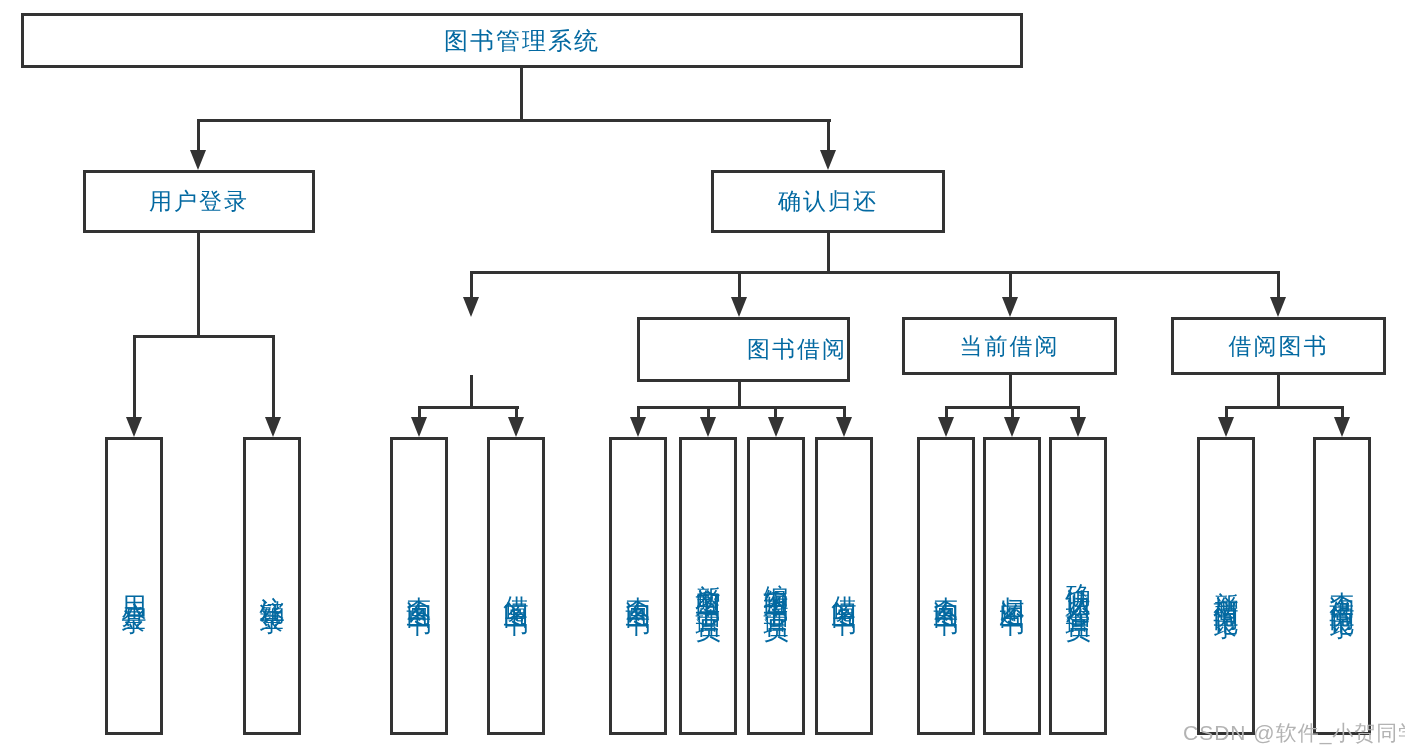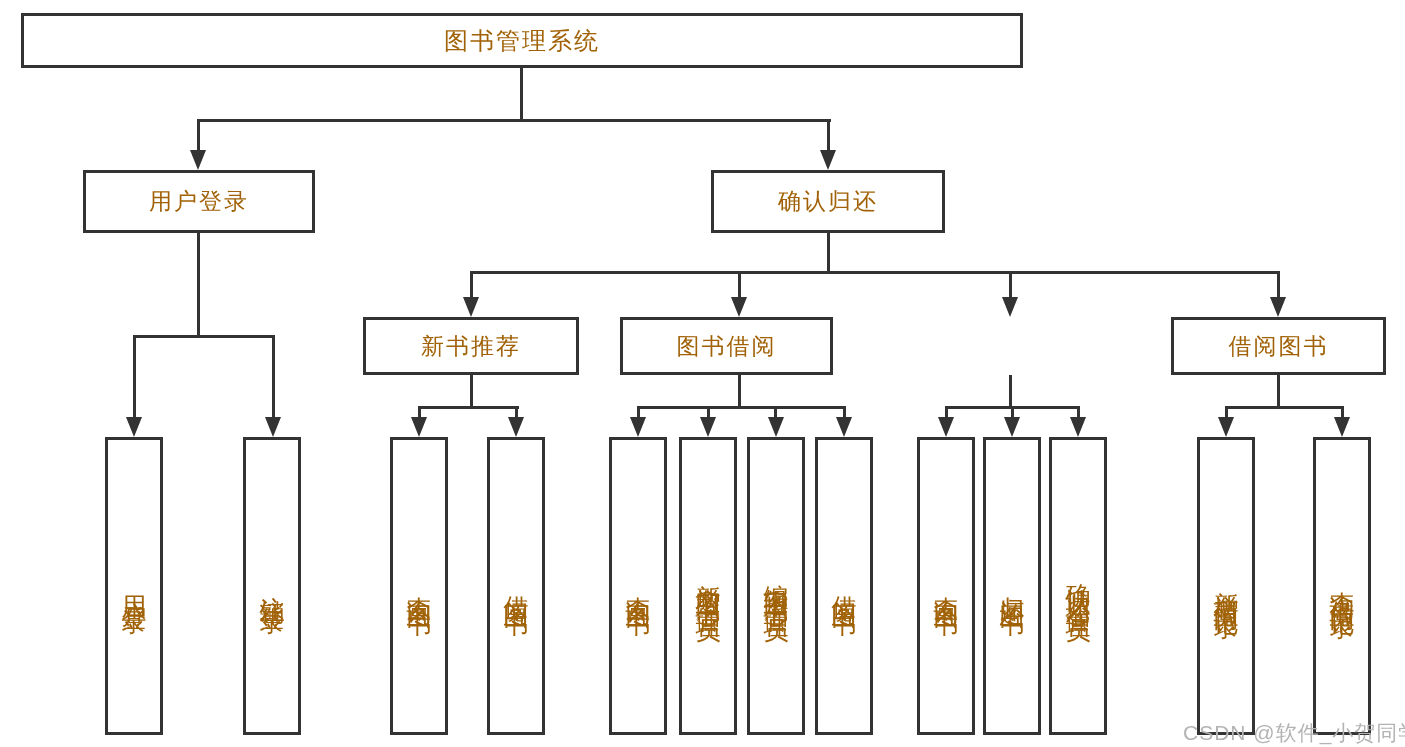--- a/index.html
+++ b/index.html
@@ -11,21 +11,21 @@
     overflow:hidden;
   }
   .box {
     position:absolute;
     box-sizing:border-box;
     border:3px solid #333333;
     background:#ffffff;
     display:flex;
     align-items:center;
     justify-content:center;
-    color:#a16207;
+    color:#0369a1;
   }
   .hbox { font-size:23px; letter-spacing:2px; white-space:nowrap; }
   .leaf { }
   .leaf .vtext {
     writing-mode:vertical-rl;
     text-orientation:mixed;
     font-size:25px;
     letter-spacing:5px;
     line-height:1;
     white-space:nowrap;
@@ -116,28 +116,28 @@
   </div>
 
   <div class="box hbox" style="left:83px; top:170px; width:232px; height:63px;">
     <span>用户登录</span>
   </div>
 
   <div class="box hbox" style="left:711px; top:170px; width:234px; height:63px;">
     <span>确认归还</span>
   </div>
 
-  <div class="box hbox" style="left:363px; top:317px; width:216px; height:58px;">
-    <span>新书推荐</span>
-  </div>
 
-  <div class="box hbox" style="left:620px; top:317px; width:213px; height:58px;">
+  <div class="box hbox" style="left:637px; top:317px; width:213px; height:65px;justify-content:flex-end;">
     <span>图书借阅</span>
   </div>
 
+  <div class="box hbox" style="left:902px; top:317px; width:215px; height:58px;">
+    <span>当前借阅</span>
+  </div>
 
   <div class="box hbox" style="left:1171px; top:317px; width:215px; height:58px;">
     <span>借阅图书</span>
   </div>
 
   <div class="box leaf" style="left:105px; top:437px; width:58px; height:298px;">
     <span class="vtext">用户登录</span>
   </div>
 
   <div class="box leaf" style="left:243px; top:437px; width:58px; height:298px;">

